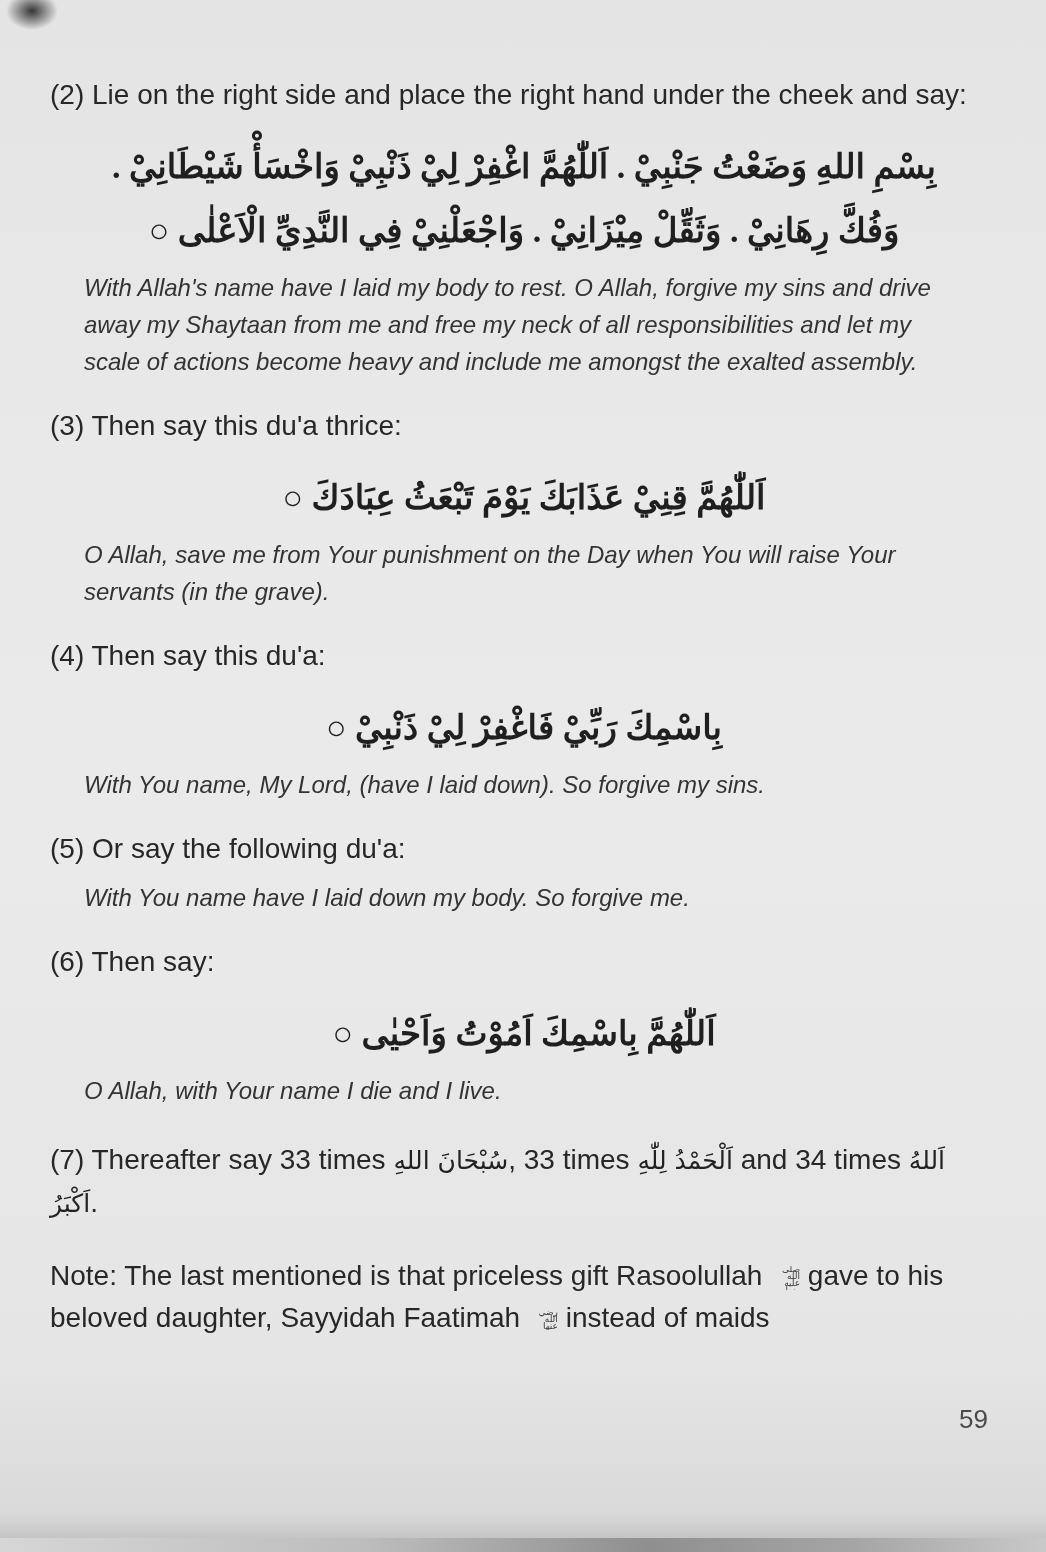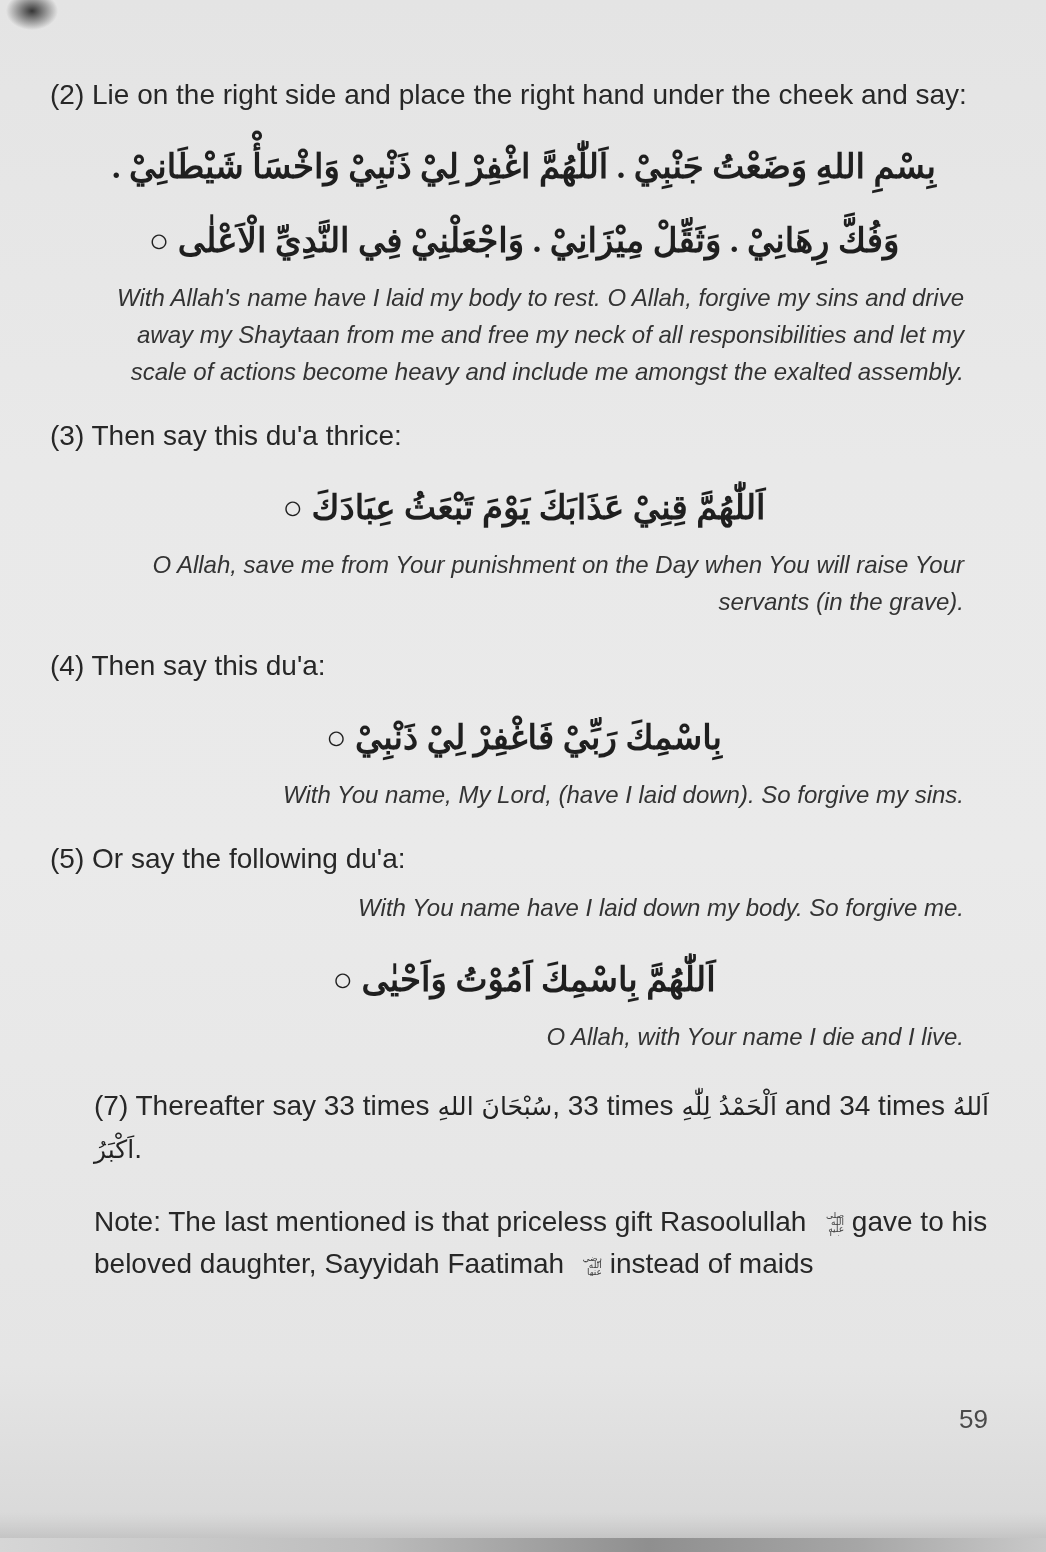--- a/index.html
+++ b/index.html
@@ -8,35 +8,35 @@
     background:linear-gradient(180deg,#e4e4e4 0%,#e9e9e9 30%,#eaeaea 55%,#e5e5e5 88%,#d9d9d9 98%,#cfcfcf 100%);
     font-family:"Liberation Sans",sans-serif;color:#2a2a2a;
   }
   .page{position:relative;padding:75px 48px 0 50px;filter:blur(0.3px);}
   .para{font-size:28px;line-height:40px;color:#272727;margin:0;}
   .section{margin-bottom:26px;}
   .arabic{
     direction:rtl;text-align:center;font-family:Liberation Serif, serif;
     font-size:34px;font-weight:700;line-height:56px;color:#1f1f1f;margin:24px 10px 8px;
   }
-  .arabic.second{margin-top:18px;}
+  .arabic.second{margin-top:8px;}
   .trans{
-    font-style:italic;font-size:24px;line-height:37px;text-align:right;
+    font-style:italic;font-size:24px;line-height:37px;text-align:left;
     color:#333;margin:10px 34px 0;
   }
   .inline-arabic{
     direction:rtl;unicode-bidi:isolate;font-family:"DejaVu Sans",sans-serif;
     font-size:25px;color:#222;
   }
   .honorific{
     display:inline-block;direction:rtl;font-family:"DejaVu Sans",sans-serif;
     font-size:9px;line-height:7px;width:30px;vertical-align:middle;
     white-space:normal;color:#3a3a3a;overflow:hidden;max-height:24px;
   }
-  .note-para{font-size:28px;line-height:42px;color:#272727;margin-top:30px;margin-left:44px;}
+  .note-para{font-size:28px;line-height:42px;color:#272727;margin-top:30px;}
   .page-number{
     position:absolute;right:58px;top:1404px;font-size:26px;color:#4a4a4a;
   }
   .smudge{
     position:absolute;left:6px;top:-8px;width:52px;height:38px;
     background:radial-gradient(closest-side,rgba(35,35,35,0.9),rgba(35,35,35,0));
   }
   .bottom-edge{
     position:absolute;left:0;bottom:0;width:1046px;height:14px;
     background:linear-gradient(90deg,#d6d6d6 0%,#bdbdbd 35%,#8f8f8f 62%,#a6a6a6 82%,#c9c9c9 100%);
@@ -71,20 +71,21 @@
     <div class="arabic" dir="rtl">بِاسْمِكَ رَبِّيْ فَاغْفِرْ لِيْ ذَنْبِيْ ○</div>
     <p class="trans">With You name, My Lord, (have I laid down). So forgive my sins.</p>
   </div>
 
   <div class="section">
     <p class="para">(5) Or say the following du'a:</p>
     <p class="trans">With You name have I laid down my body. So forgive me.</p>
   </div>
 
   <div class="section">
+    <p class="para">(6) Then say:</p>
     <div class="arabic" dir="rtl">اَللّٰهُمَّ بِاسْمِكَ اَمُوْتُ وَاَحْيٰى ○</div>
     <p class="trans">O Allah, with Your name I die and I live.</p>
   </div>
 
   <p class="note-para"><span>(7) Thereafter say 33 times </span><span class="inline-arabic">سُبْحَانَ اللهِ</span><span>, 33 times </span><span class="inline-arabic">اَلْحَمْدُ لِلّٰهِ</span><span> and 34 times </span><span class="inline-arabic">اَللهُ اَكْبَرُ</span><span>.</span></p>
 
   <p class="note-para"><span>Note: The last mentioned is that priceless gift Rasoolullah </span><span class="honorific">صلى الله عليه وسلم</span><span> gave to his beloved daughter, Sayyidah Faatimah </span><span class="honorific">رضي الله عنها</span><span> instead of maids</span></p>
 
 </div>
 

